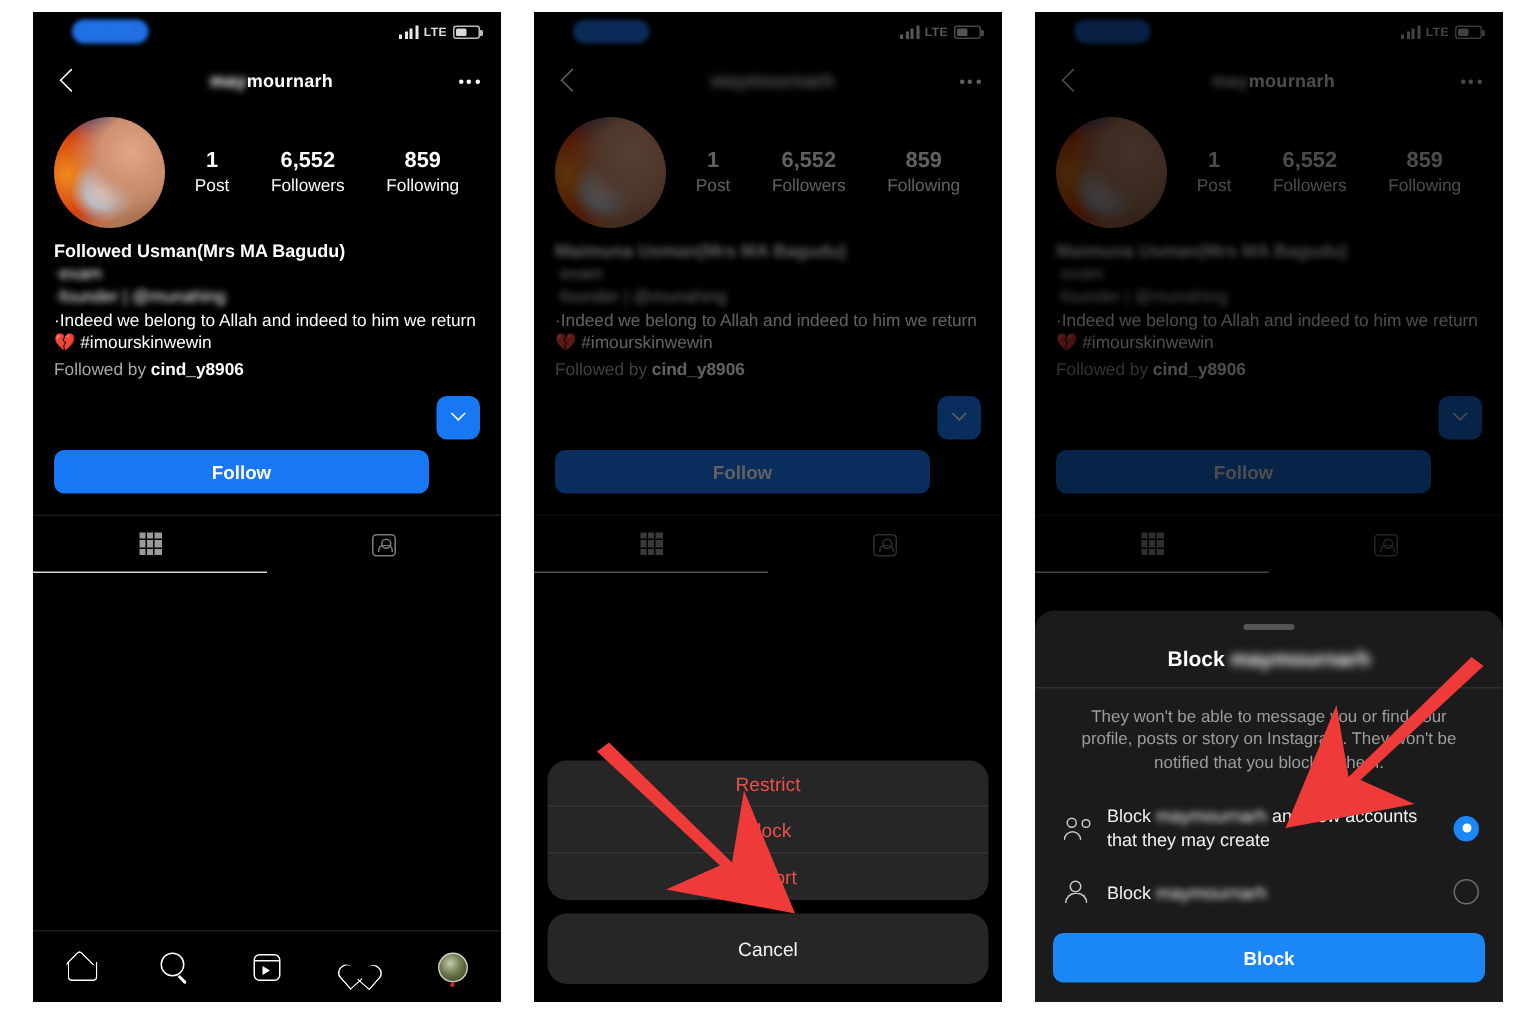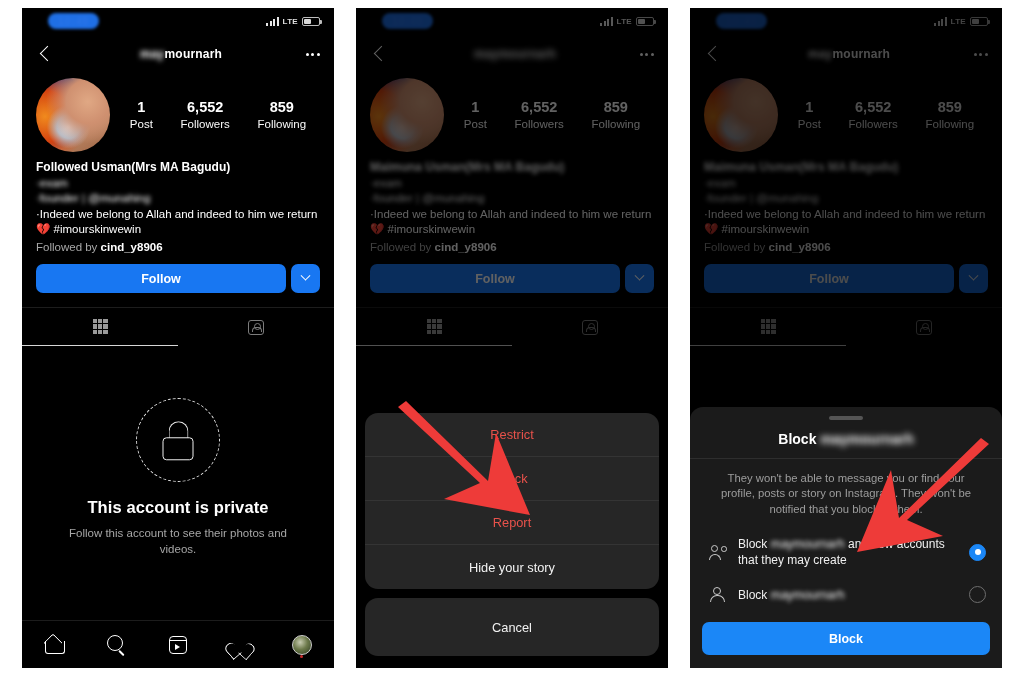--- a/index.html
+++ b/index.html
@@ -105,21 +105,21 @@
   .redact-hard { filter: blur(3px); }
   .followed { display: block; margin-top: 2px; color: #a8a8a8; font-size: 11.5px; }
   .followed b { color: #fff; font-weight: bold; }
 
   
   .follow-row { display: flex; gap: 5px; padding: 9px 14px 0 14px; }
   .follow-btn {
     flex: 1; height: 29px; border-radius: 7px;
     display: flex; align-items: center; justify-content: center;
     color: #fff; font-size: 12.5px; font-weight: bold;
-    cursor: pointer; border: none;
+    cursor: pointer; border: none; margin-top: 36px;
   }
   .drop-btn {
     width: 29px; height: 29px; border-radius: 7px;
     display: flex; align-items: center; justify-content: center; cursor: pointer;
   }
   .chev { width: 7px; height: 7px; border-right: 1.6px solid #fff; border-bottom: 1.6px solid #fff; transform: rotate(45deg) translate(-2px,-2px); }
 
   
   .tabs { display: flex; margin-top: 14px; border-top: .5px solid #1d1d1d; }
   .tab { flex: 1; height: 38px; display: flex; align-items: center; justify-content: center; cursor: pointer; }
@@ -169,30 +169,30 @@
   .nav-avatar::after { content:""; position:absolute; left:7px; bottom:-4px; width:3px;height:3px;border-radius:50%;background:#c62828;}
 
   
   .dim { position: absolute; inset: 0; background: rgba(0,0,0,.62); }
   .dim-strong { position: absolute; inset: 0; background: rgba(0,0,0,.70); }
 
   
   .sheet-wrap { position: absolute; left: 0; right: 0; bottom: 0; padding: 0 9px 12px 9px; }
   .sheet-card { background: #262626; border-radius: 13px; overflow: hidden; }
   .sheet-item {
-    height: 44px; display: flex; align-items: center; justify-content: center;
+    height: 31px; display: flex; align-items: center; justify-content: center;
     font-size: 12.8px; color: #f2f2f2; cursor: pointer;
     border-bottom: .5px solid #343434;
     text-align: center;
   }
   .sheet-item:last-child { border-bottom: none; }
   .sheet-item.danger { color: #e8524b; }
   .sheet-cancel {
     margin-top: 9px; background: #262626; border-radius: 13px;
-    height: 58px; display: flex; align-items: center; justify-content: center;
+    height: 47px; display: flex; align-items: center; justify-content: center;
     font-size: 12.8px; color: #f2f2f2; cursor: pointer;
   }
 
   
   .block-sheet {
     position: absolute; left: 0; right: 0; bottom: 0;
     background: #1b1b1b; border-radius: 13px 13px 0 0;
     padding: 9px 0 13px 0;
   }
   .grabber { width: 34px; height: 4px; border-radius: 3px; background: #555; margin: 0 auto 11px auto; }
@@ -301,31 +301,20 @@
               <i></i>
               <i></i>
               <i></i>
             </span>
         </div>
         <div class="tab">
           <span class="tag-icon"></span>
         </div>
       </div>
 
-      <div class="private">
-        <div class="lock-wrap">
-          <div class="lock-ring"></div>
-          <div class="lock-body">
-              <div class="lock-shackle"></div>
-              <div class="lock-box"></div>
-            </div>
-        </div>
-        <h2>This account is private</h2>
-        <p>Follow this account to see their photos and videos.</p>
-      </div>
 
       <div class="bottomnav">
         <div class="nav-ico">
             <span class="home-ico"></span>
           </div>
         <div class="nav-ico">
             <span class="search-ico"></span>
           </div>
         <div class="nav-ico">
             <span class="reels-ico"></span>
@@ -422,21 +411,20 @@
         </div>
       </div>
 
       <div class="dim"></div>
 
       <div class="sheet-wrap">
         <div class="sheet-card">
           <div class="sheet-item danger">Restrict</div>
           <div class="sheet-item danger">Block</div>
           <div class="sheet-item danger">Report</div>
-          <div class="sheet-item">Hide your story</div>
         </div>
         <div class="sheet-cancel">Cancel</div>
 
         <svg class="arrow" id="arrow-block" viewBox="0 0 150 130">
           <path d="M14 6 L96 86 L104 38 L138 120 L52 104 L88 88 L6 12 Z" fill="#ee3b39"></path>
         </svg>
       </div>
 
     </div>
   </div>

